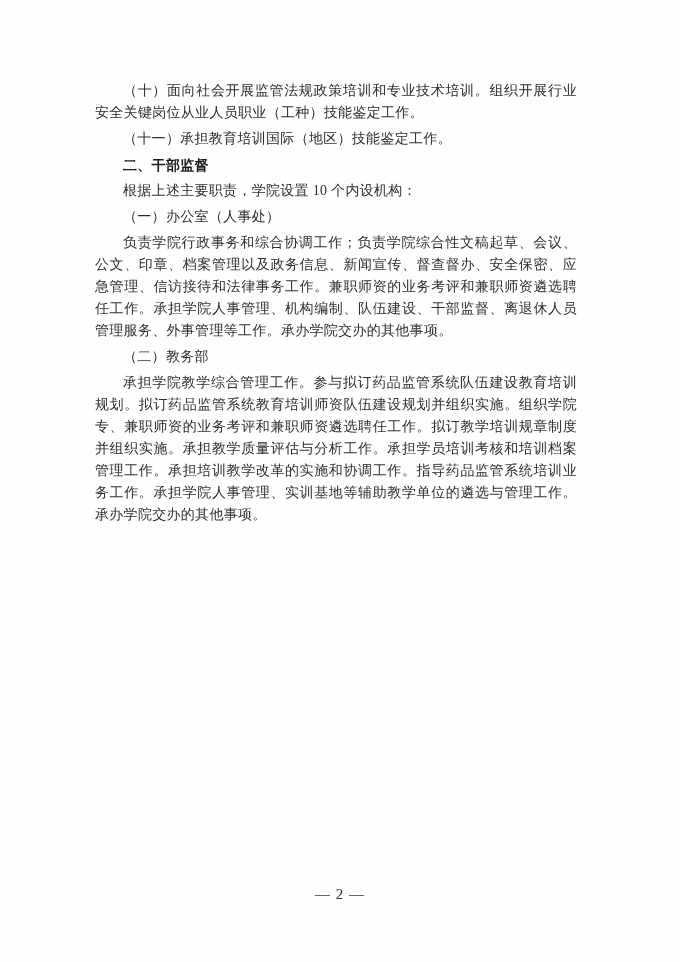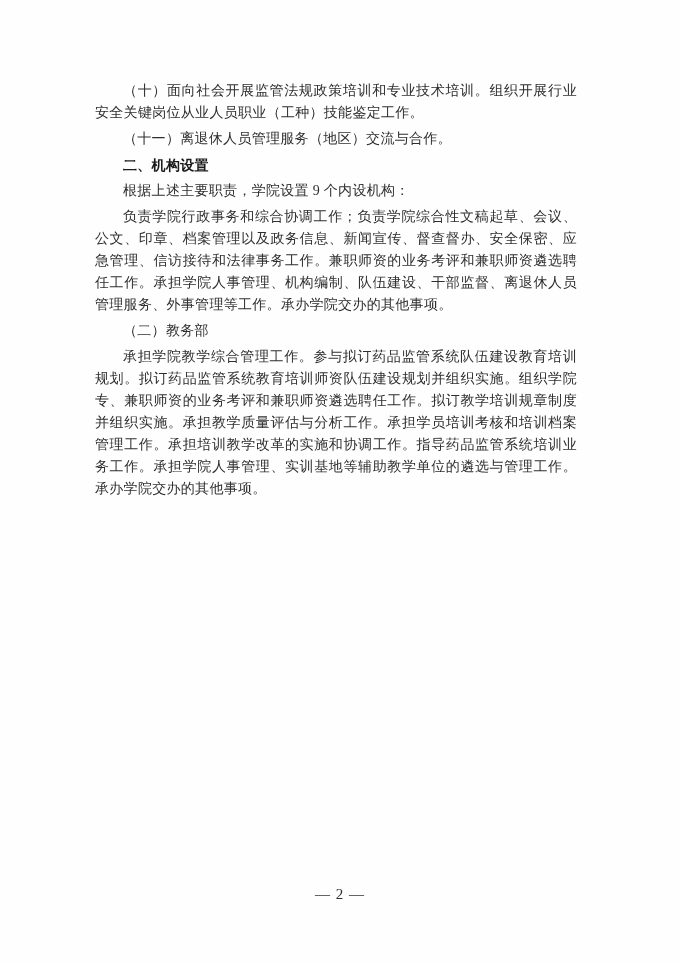--- a/index.html
+++ b/index.html
@@ -54,21 +54,22 @@
     letter-spacing: 1px;
     font-family: "Liberation Serif", "DejaVu Serif", serif;
   }
 </style>
 </head>
 <body>
 
 <div class="page">
   <div class="content">
       <p class="body">（十）面向社会开展监管法规政策培训和专业技术培训。组织开展行业安全关键岗位从业人员职业（工种）技能鉴定工作。</p>
-      <p class="body">（十一）离退休人员管理服务（地区）交流与合作。</p>
-      <p class="heading">二、机构设置</p>
-      <p class="body">根据上述主要职责，学院设置 9 个内设机构：</p>
+      <p class="body">（十一）承担教育培训国际（地区）技能鉴定工作。</p>
+      <p class="heading">二、干部监督</p>
+      <p class="body">根据上述主要职责，学院设置 10 个内设机构：</p>
+      <p class="subheading">（一）办公室（人事处）</p>
       <p class="body">负责学院行政事务和综合协调工作；负责学院综合性文稿起草、会议、公文、印章、档案管理以及政务信息、新闻宣传、督查督办、安全保密、应急管理、信访接待和法律事务工作。兼职师资的业务考评和兼职师资遴选聘任工作。承担学院人事管理、机构编制、队伍建设、干部监督、离退休人员管理服务、外事管理等工作。承办学院交办的其他事项。</p>
       <p class="subheading">（二）教务部</p>
       <p class="body">承担学院教学综合管理工作。参与拟订药品监管系统队伍建设教育培训规划。拟订药品监管系统教育培训师资队伍建设规划并组织实施。组织学院专、兼职师资的业务考评和兼职师资遴选聘任工作。拟订教学培训规章制度并组织实施。承担教学质量评估与分析工作。承担学员培训考核和培训档案管理工作。承担培训教学改革的实施和协调工作。指导药品监管系统培训业务工作。承担学院人事管理、实训基地等辅助教学单位的遴选与管理工作。承办学院交办的其他事项。</p>
     </div>
   <div class="footer">— 2 —</div>
 </div>
 
 </body></html>

